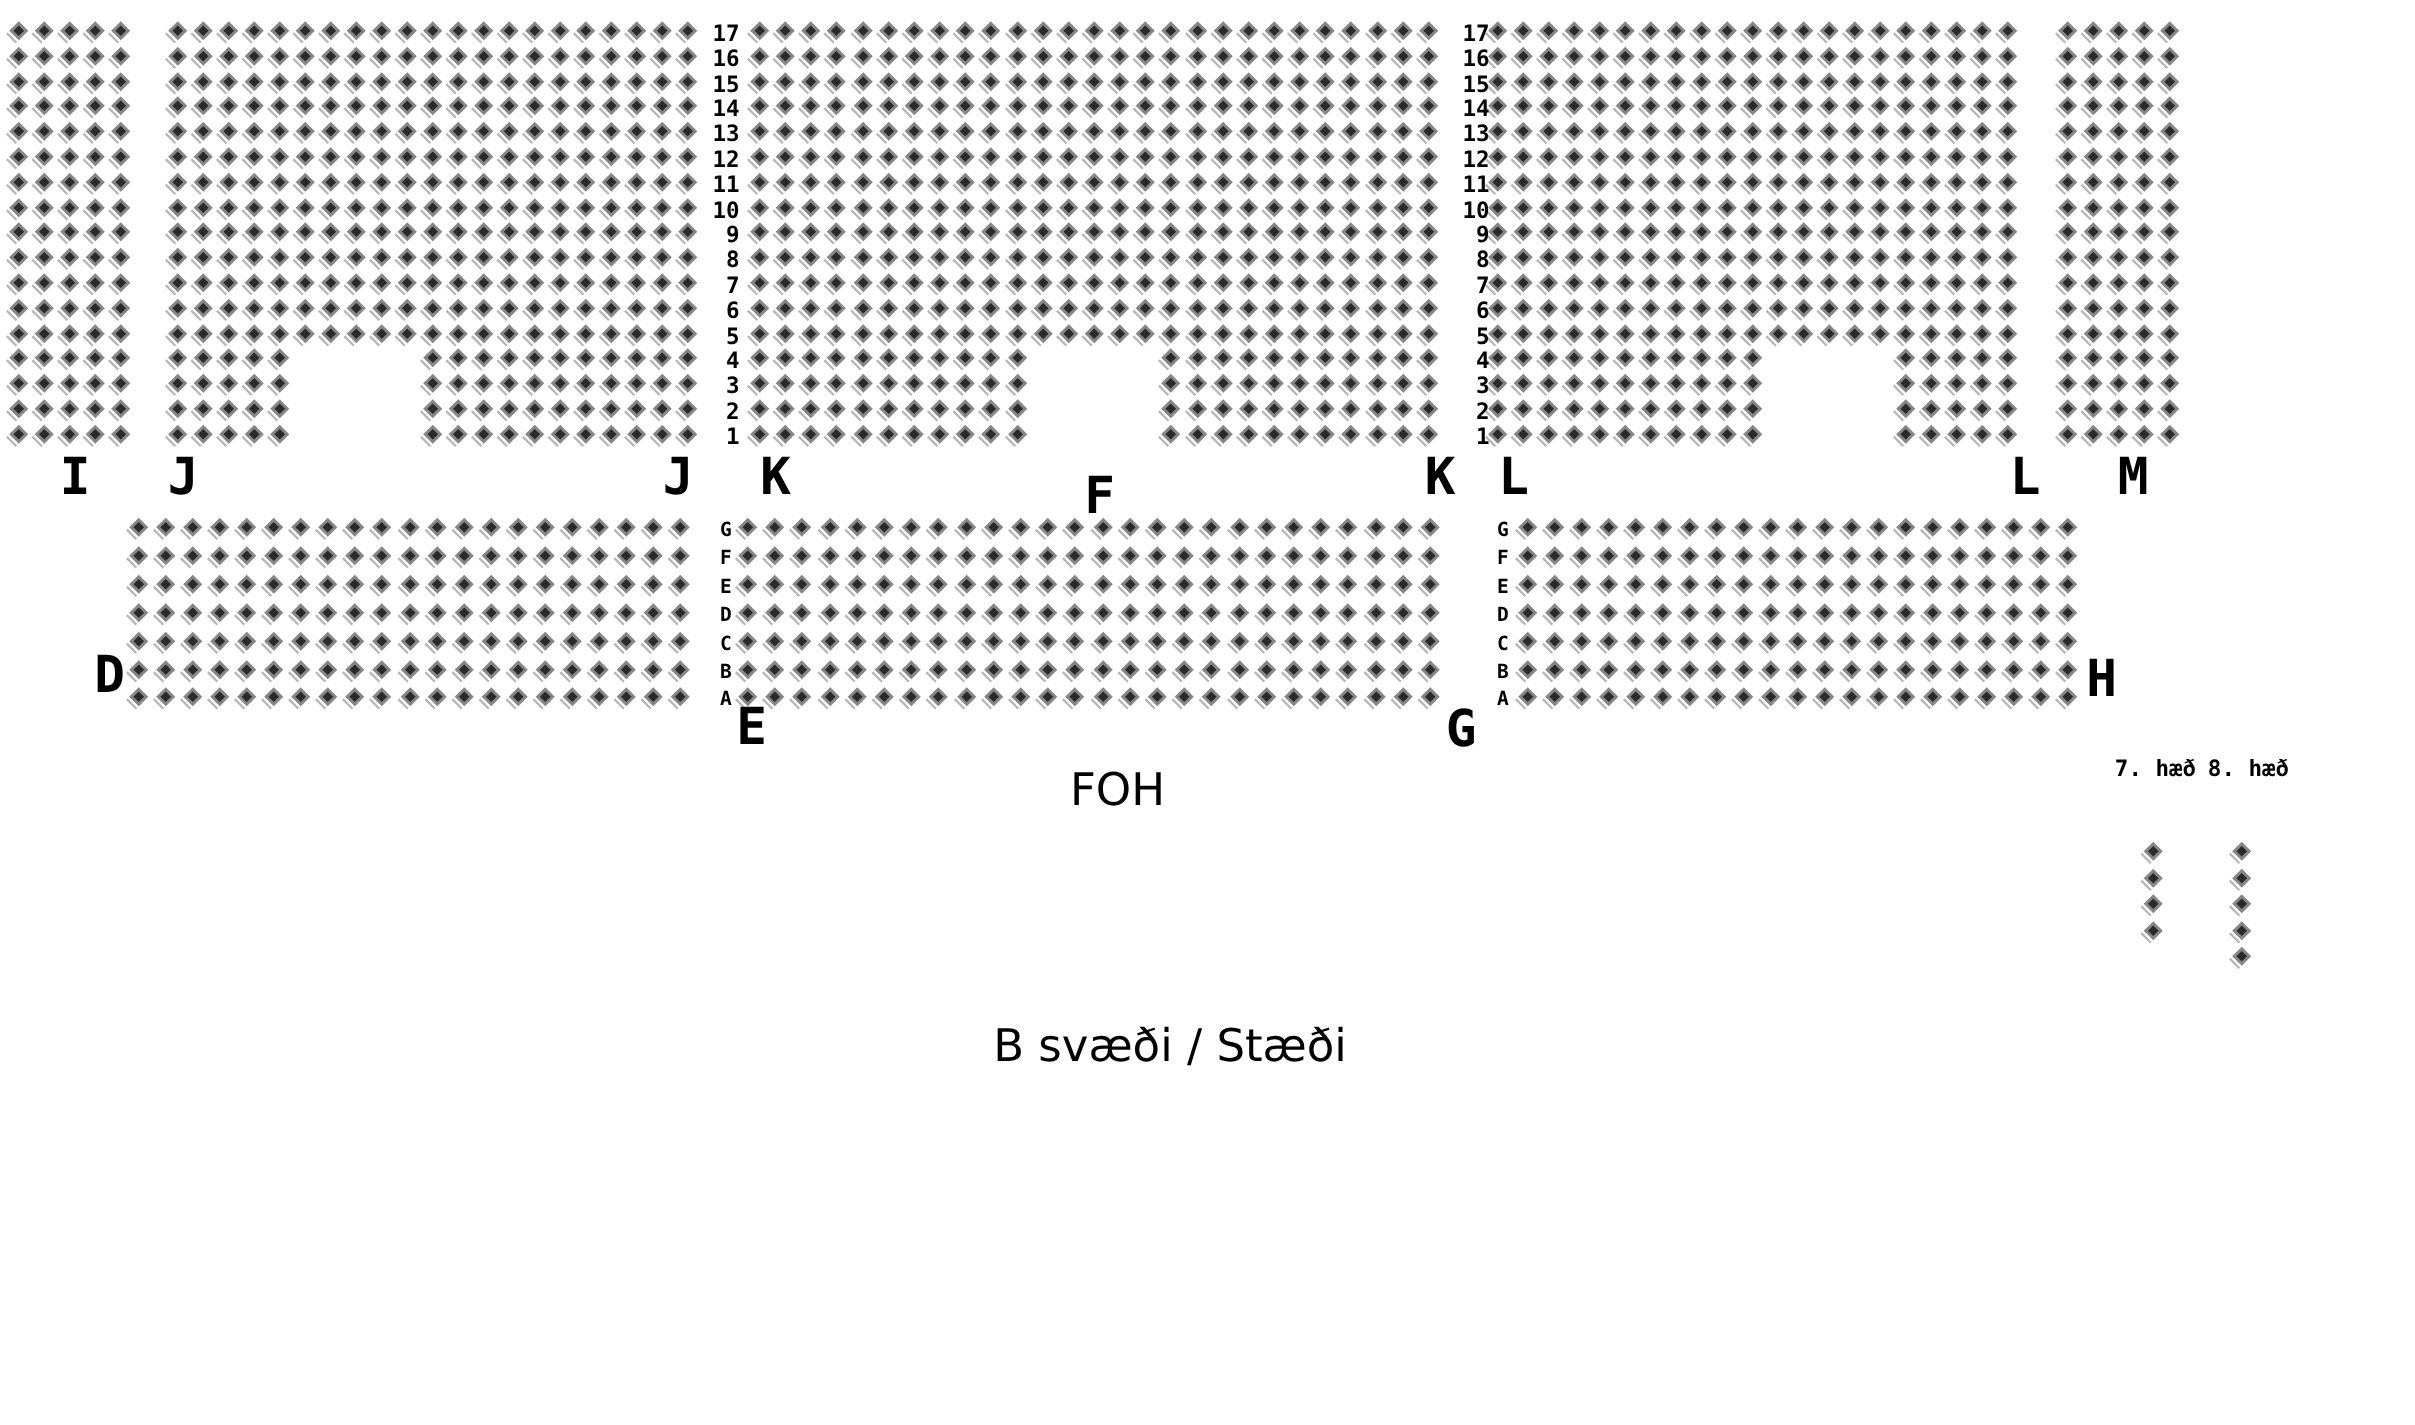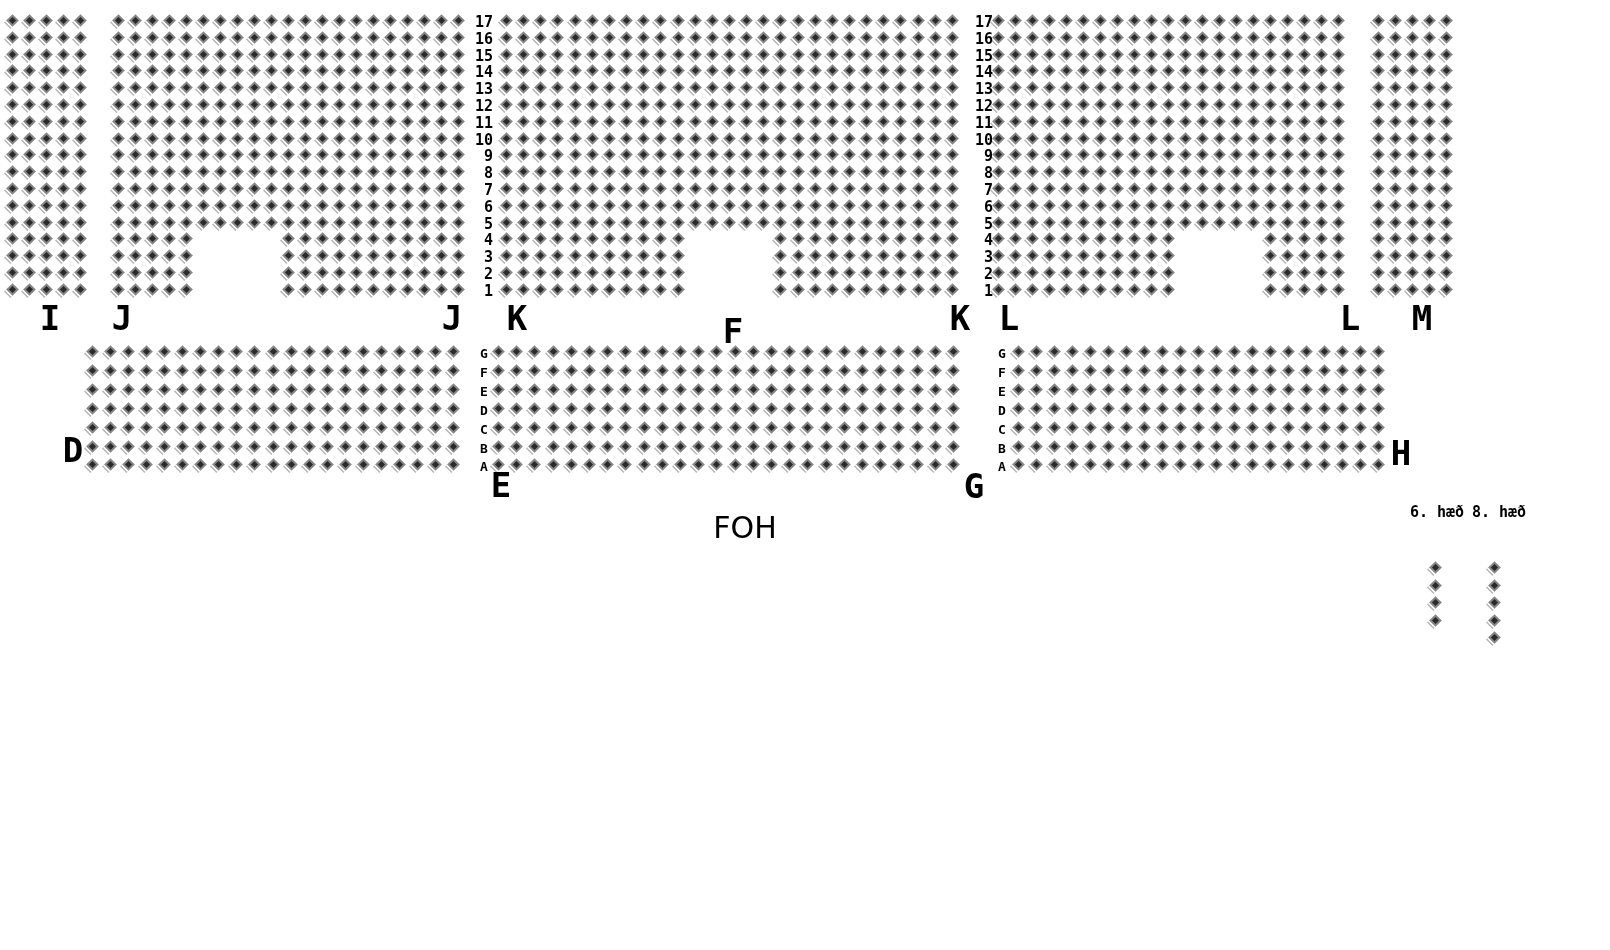--- a/index.html
+++ b/index.html
@@ -82,21 +82,22 @@
     font-size: 15px;
   }
   .legend-1 { left: 1437px; top: 512px; }
   .legend-2 { left: 1499px; top: 512px; }
 </style>
 </head>
 <body>
 
 <div id="canvas">
   <div class="txt foh">FOH</div>
-  <div class="txt legend-label legend-1">6. hæð</div>
+  <div class="txt area-title">B svæði / Stæði</div>
+  <div class="txt legend-label legend-1">7. hæð</div>
   <div class="txt legend-label legend-2">8. hæð</div>
 <div class="section" style="left: 6px; top: 14px; width: 81px; height: 281.8px;">
       <div class="seat" style="left: 2px; top: 2px;"></div>
       <div class="seat" style="left: 19px; top: 2px;"></div>
       <div class="seat" style="left: 36px; top: 2px;"></div>
       <div class="seat" style="left: 53px; top: 2px;"></div>
       <div class="seat" style="left: 70px; top: 2px;"></div>
       <div class="seat" style="left: 2px; top: 18.8px;"></div>
       <div class="seat" style="left: 19px; top: 18.8px;"></div>
       <div class="seat" style="left: 36px; top: 18.8px;"></div>

